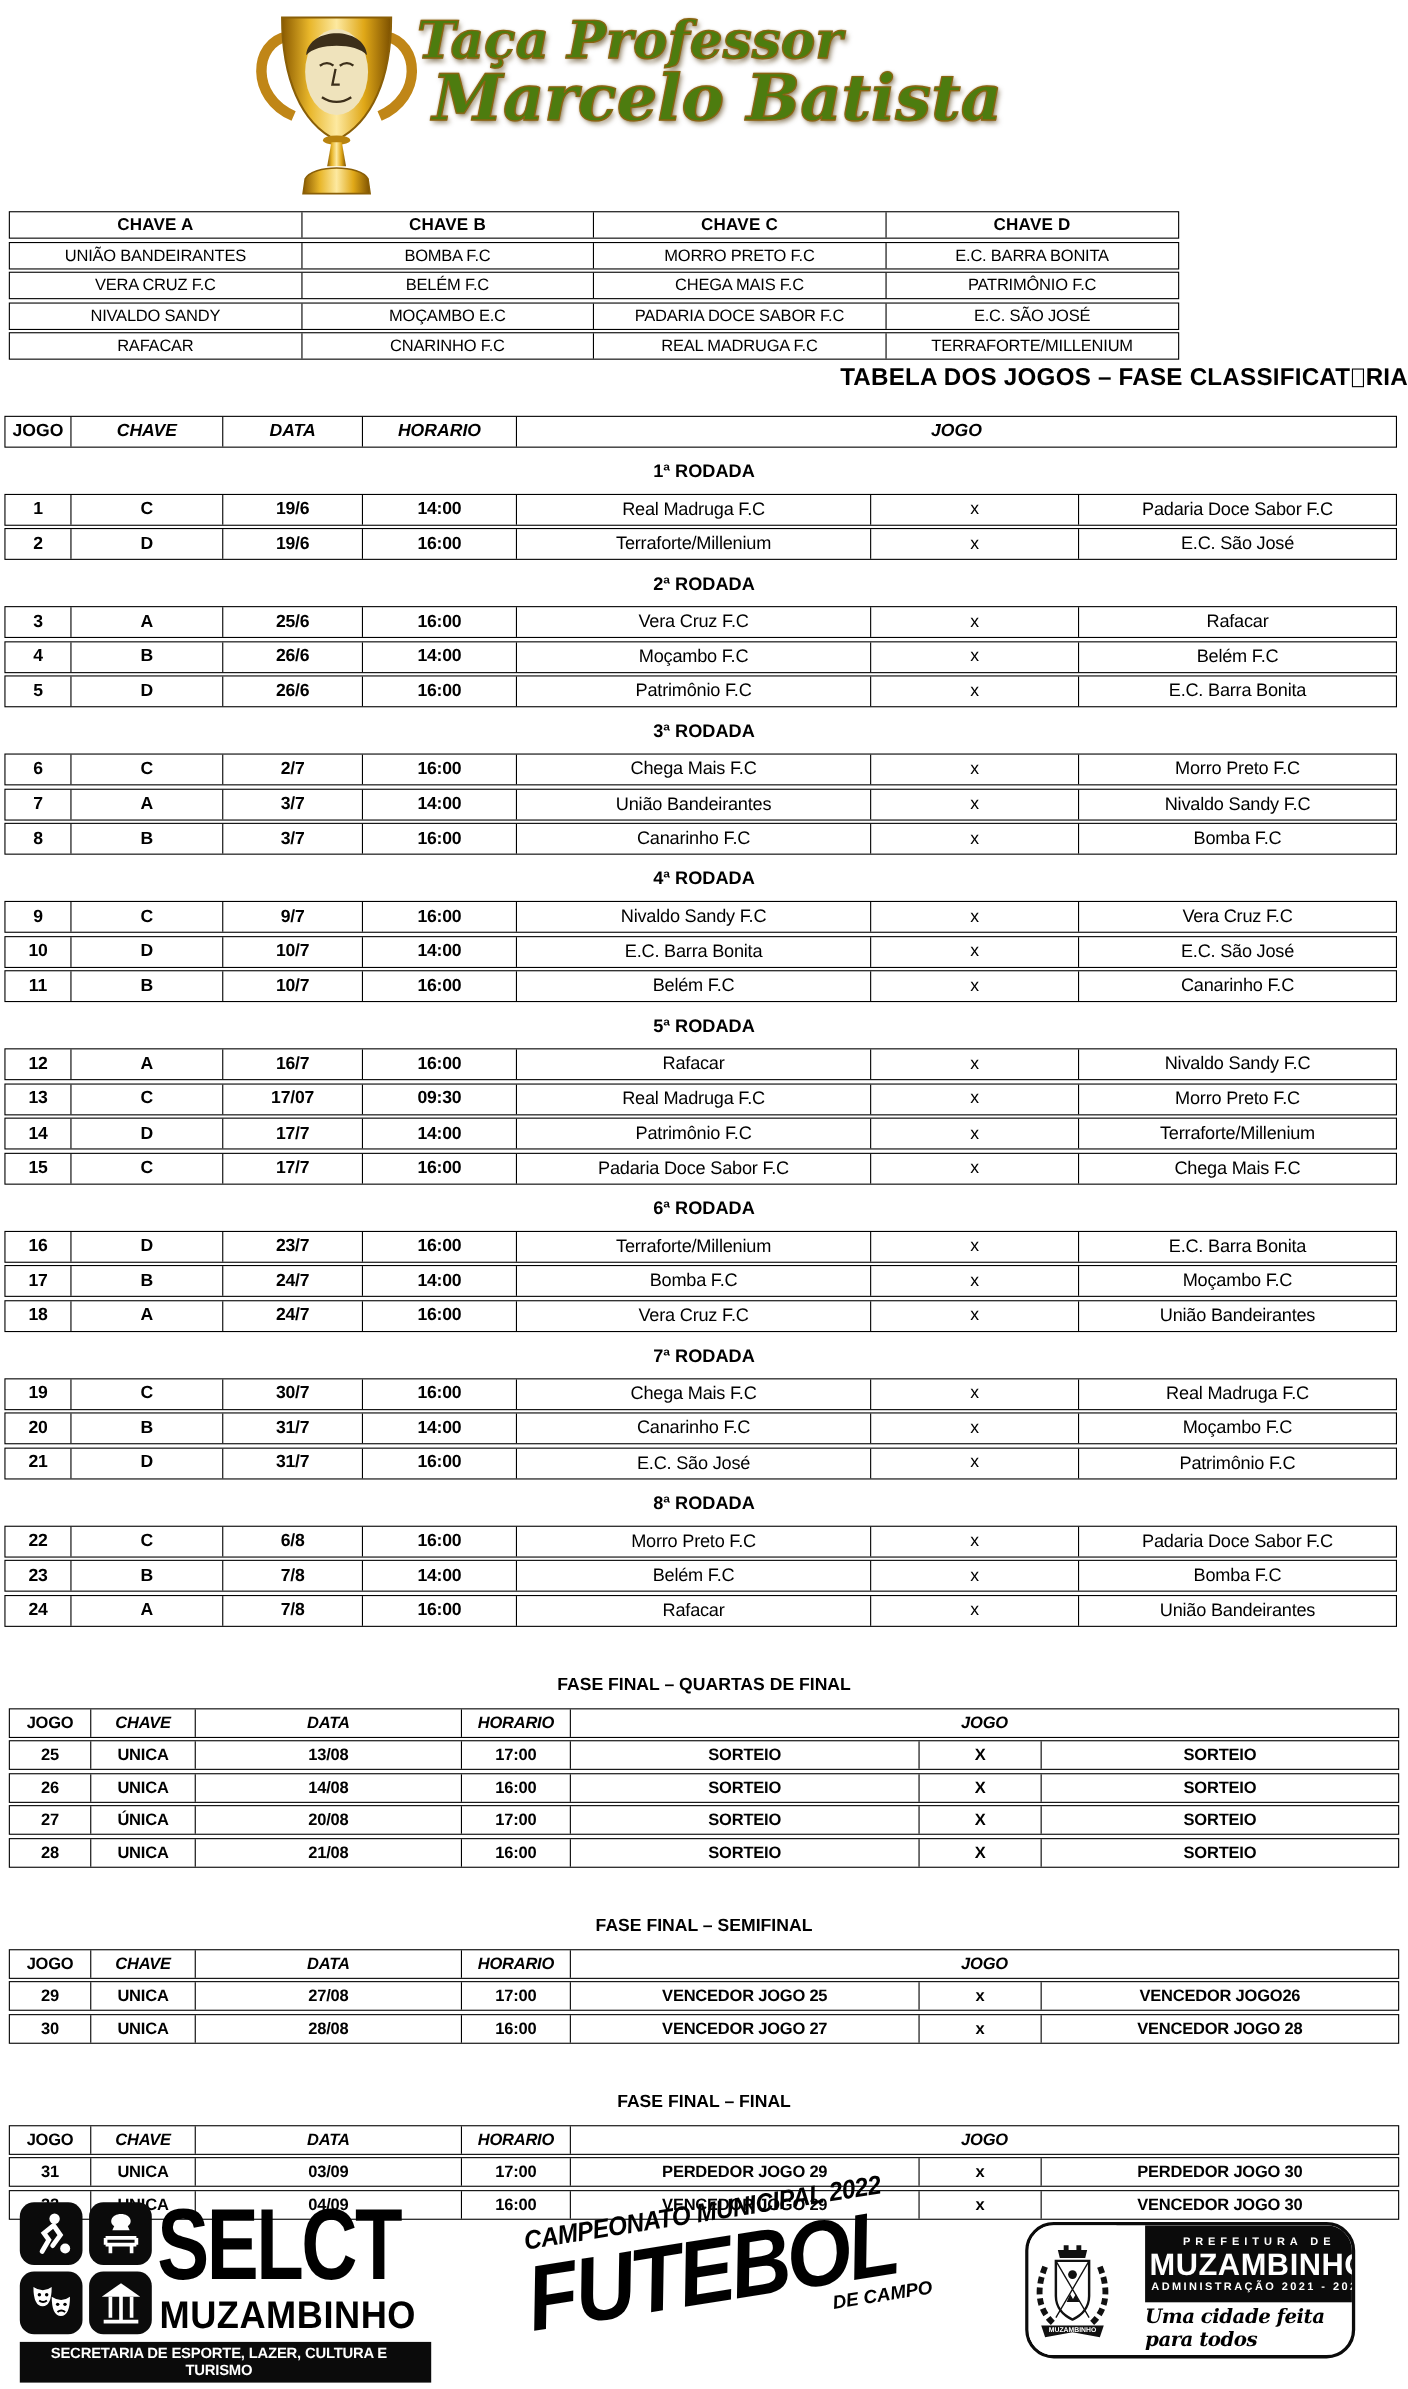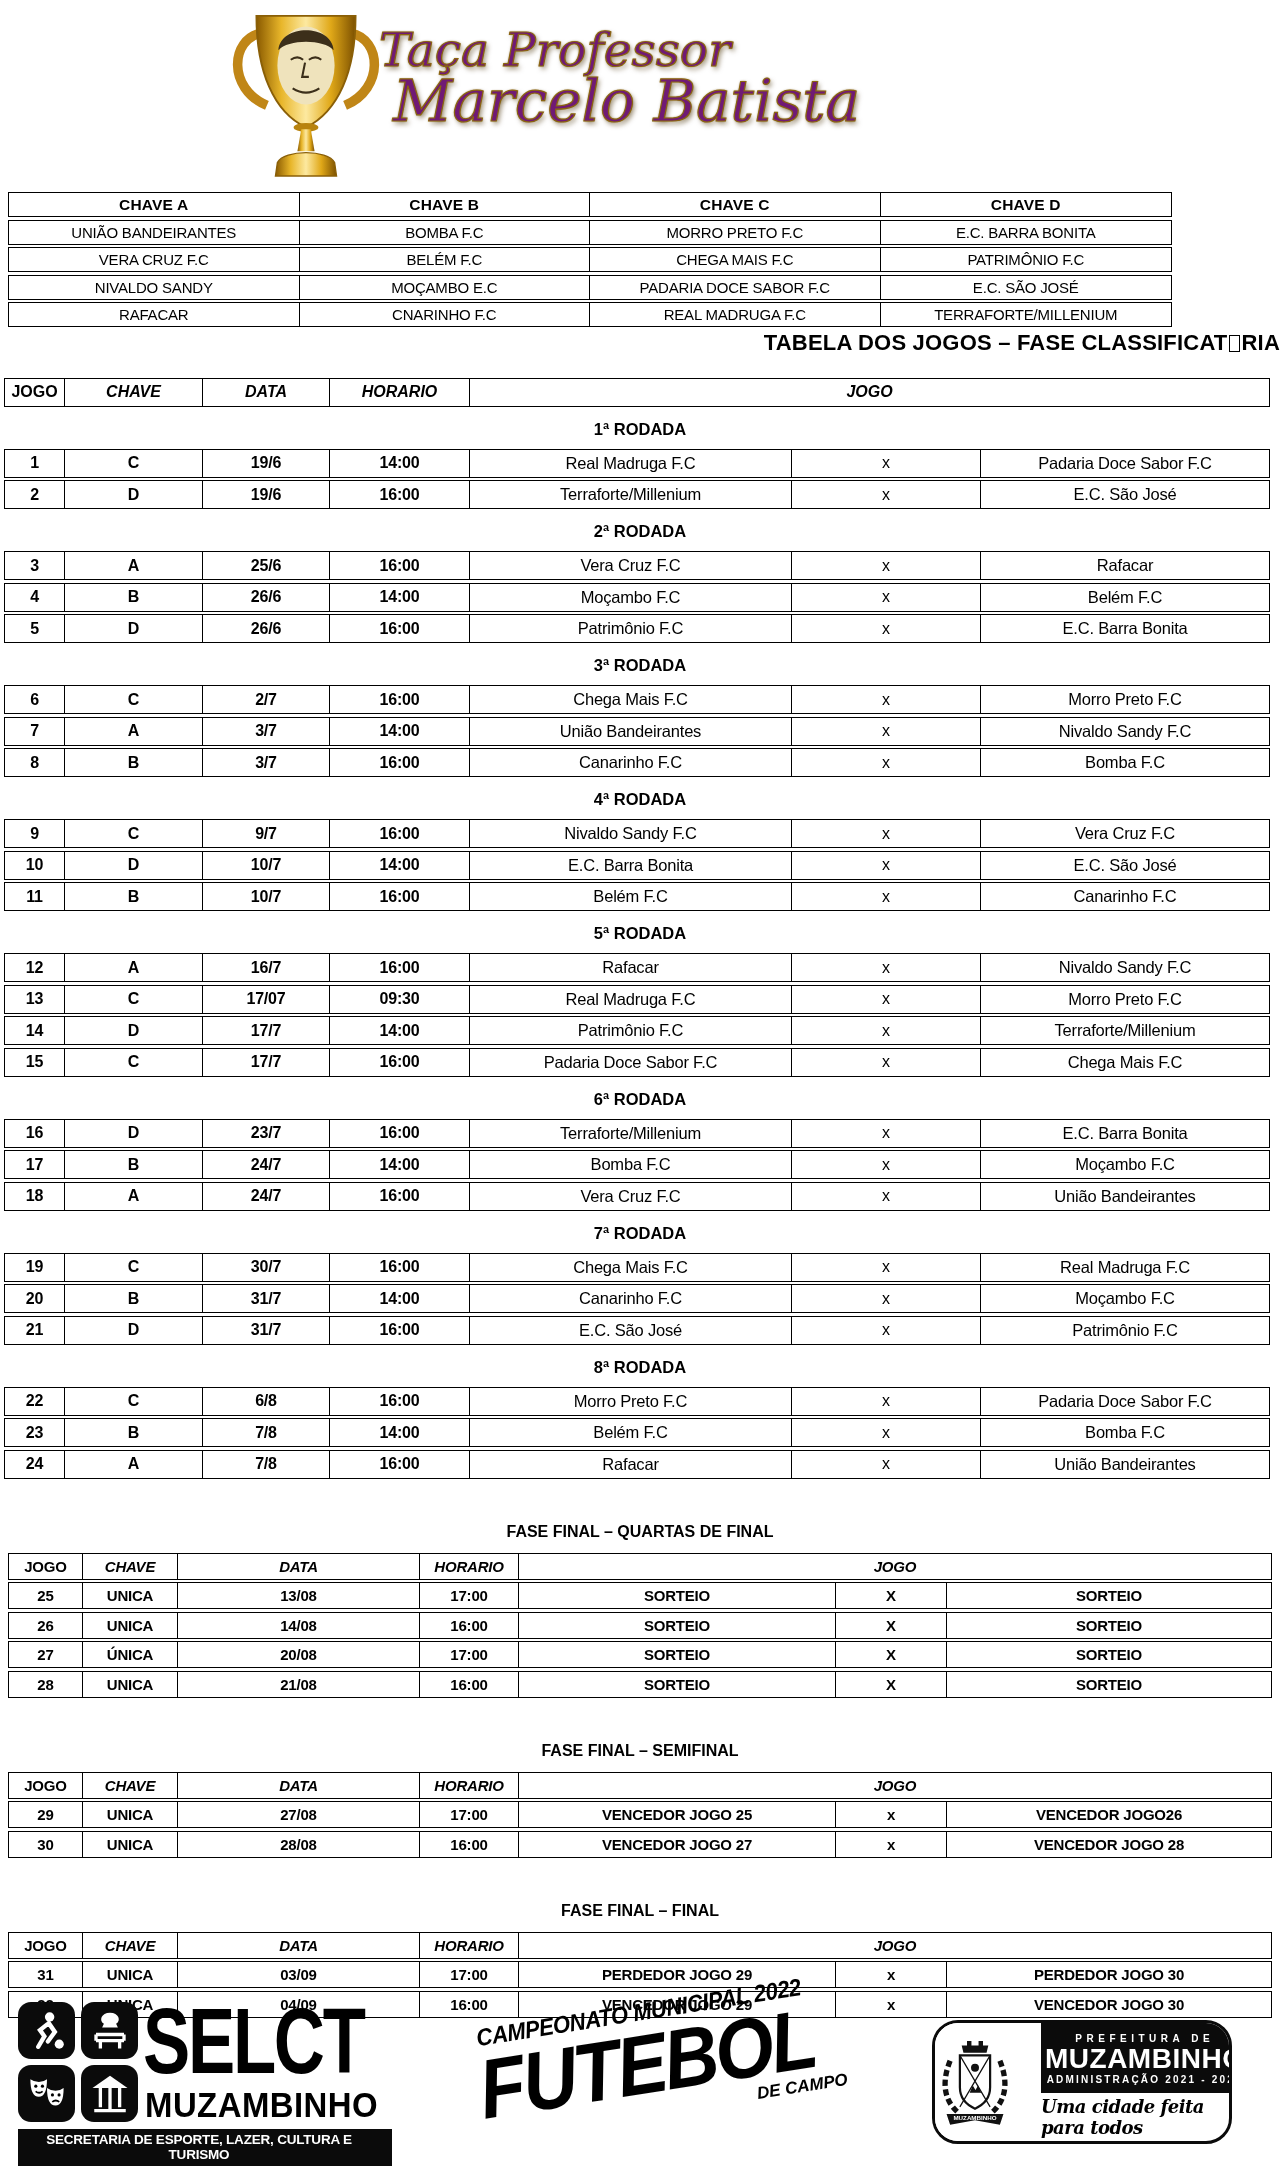--- a/index.html
+++ b/index.html
@@ -2,29 +2,29 @@
 <html><head>
 <meta charset="utf-8">
 <style>
   * { box-sizing: border-box; margin: 0; padding: 0; }
   html,body { width:1280px; background:#fff; color:#000; font-family:"Liberation Sans",sans-serif; }
   #page { position:relative; width:1280px; height:2172px; overflow:hidden; background:#fff; }
 
   
   .logo-header { height:192px; display:flex; align-items:flex-start; margin-left:225px; width:max-content; }
   .trophy { margin-top:4px; }
-  .logo-text { margin-top:26px; margin-left:-8px; font-family:"DejaVu Serif",serif; font-style:italic; font-weight:normal;
-               color:#701a75; line-height:1.04;
+  .logo-text { margin-top:14px; margin-left:-8px; font-family:"DejaVu Serif",serif; font-style:italic; font-weight:bold;
+               color:#4d7c0f; line-height:1.04;
                text-shadow: 0 0 2px #7a5708, 2px 3px 5px rgba(70,45,0,.55);
                -webkit-text-stroke:1.2px #8a6410; }
   .logo-line1 { font-size:47px; }
   .logo-line2 { font-size:58px; margin-left:14px; margin-top:-4px; }
 
   
-  .tbl { margin-left:8px; width:1164px; }
+  .tbl { margin-left:8px; width:1064px; }
   .row { display:grid; border:1.6px solid #000; margin-bottom:2.5px; background:#fff; }
   .cell { border-right:1.6px solid #000; display:flex; align-items:center; justify-content:center; text-align:center; overflow:hidden; }
   .cell:last-child { border-right:none; }
 
   
   .groups .row { grid-template-columns:repeat(4,1fr); height:25px; }
   .groups .hd  { font-weight:bold; font-size:15.5px; letter-spacing:0.2px; }
   .groups .tm  { font-size:15px; letter-spacing:-0.2px; }
 
   

